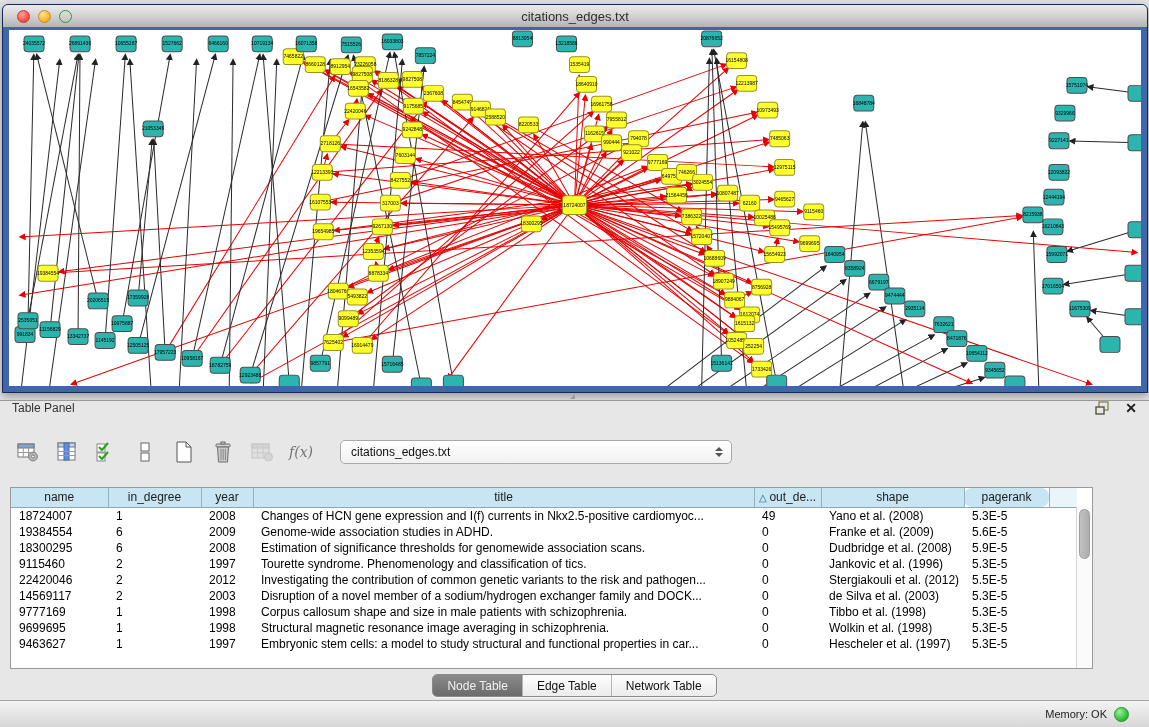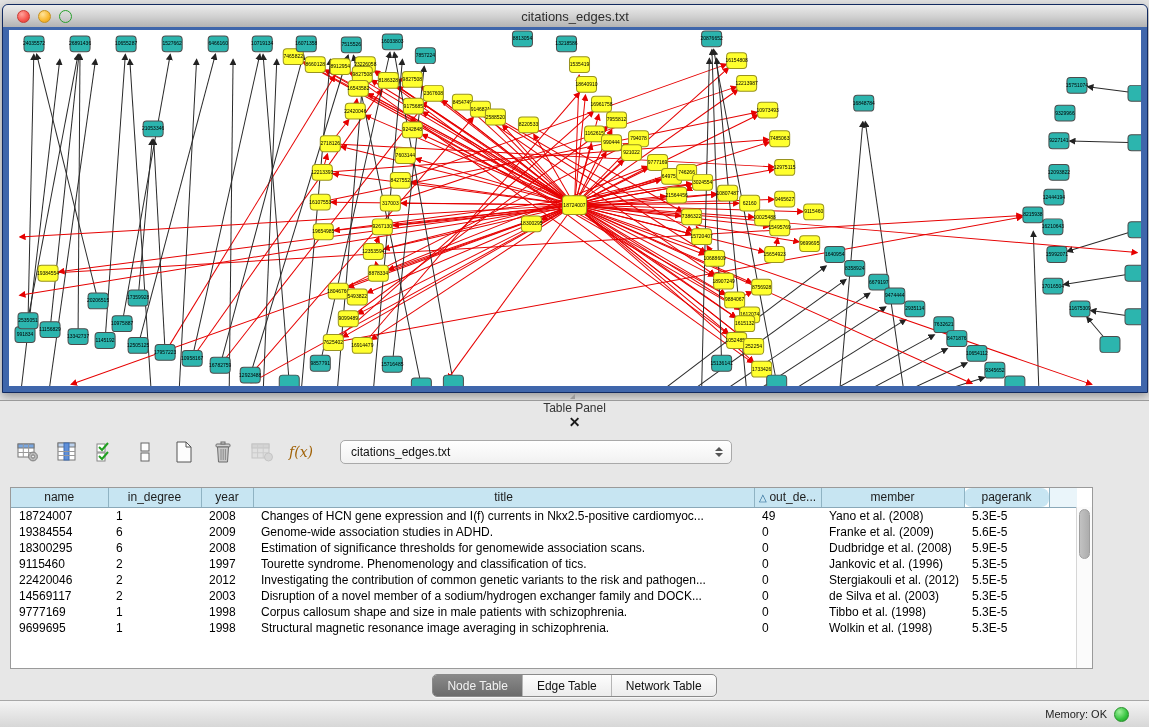--- a/index.html
+++ b/index.html
@@ -28,29 +28,29 @@
   .node-t{fill:#2cb5ae;stroke:#4c4c4c;stroke-width:1;}
   .node-y{fill:#ffff2e;stroke:#99931f;stroke-width:1;}
   .node-label{font-size:5px;fill:#000;text-anchor:middle;font-family:"Liberation Sans",sans-serif;pointer-events:none;}
 
   .splitter-notch{position:absolute;left:570px;top:394px;width:0;height:0;
     border-left:5px solid transparent;border-bottom:5px solid #9a9a9a;}
 
   
   .tp{position:absolute;left:0;top:400px;width:1149px;height:300px;background:#e7e7e7;
       border-top:1px solid #9a9a9a;box-sizing:border-box;}
-  .tp-header{height:28px;display:flex;align-items:center;padding:0 12px;font-size:12px;color:#333;flex-direction:column;}
+  .tp-header{height:28px;display:flex;align-items:flex-start;padding:0 12px;font-size:12px;color:#333;}
   .tp-header .spacer{flex:1;}
   .tp-float{width:16px;height:14px;margin-right:14px;cursor:pointer;}
   .tp-close{font-size:14px;font-weight:bold;color:#1a1a1a;cursor:pointer;line-height:1;}
 
   .tp-toolbar{height:46px;display:flex;align-items:center;padding:0 14px;gap:11px;}
   .tbtn{width:28px;height:26px;display:flex;align-items:center;justify-content:center;cursor:pointer;}
   .tbtn.disabled{opacity:.45;cursor:default;}
-  .fx{font-family:"DejaVu Serif",serif;font-style:italic;font-size:14px;color:#a16207;}
+  .fx{font-family:"DejaVu Serif",serif;font-style:italic;font-size:14px;color:#737373;}
   .combo{margin-left:14px;width:392px;height:24px;border:1px solid #a9a9a9;border-radius:5px;
     background:linear-gradient(#ffffff,#f1f1f1);display:flex;align-items:center;
     padding:0 8px 0 10px;font-size:12px;color:#111;box-sizing:border-box;cursor:pointer;}
   .combo .cspace{flex:1;}
   .combo-arrows{display:flex;flex-direction:column;gap:2px;align-items:center;}
   .combo-arrows i{display:block;width:0;height:0;border-left:4px solid transparent;border-right:4px solid transparent;}
   .combo-arrows .up{border-bottom:4px solid #555;}
   .combo-arrows .down{border-top:4px solid #555;}
 
   .table-wrap{position:absolute;left:10px;top:86px;width:1083px;height:182px;
@@ -628,21 +628,21 @@
 
   <div class="table-wrap">
     <table class="grid">
       <thead>
           <tr>
             <th class="c0">name</th>
             <th class="c1">in_degree</th>
             <th class="c2">year</th>
             <th class="c3">title</th>
             <th class="c4"><span class="sort">△ </span>out_de...</th>
-            <th class="c5">member</th>
+            <th class="c5">shape</th>
             <th class="c6">pagerank</th>
             <th class="c7"></th>
           </tr>
         </thead>
       <tbody>
           <tr>
             <td class="c0">18724007</td>
             <td class="c1">1</td>
             <td class="c2">2008</td>
             <td class="c3">Changes of HCN gene expression and I(f) currents in Nkx2.5-positive cardiomyoc...</td>
@@ -711,20 +711,30 @@
             <td class="c6">5.3E-5</td>
             <td class="c7"></td>
           </tr>
           <tr>
             <td class="c0">9699695</td>
             <td class="c1">1</td>
             <td class="c2">1998</td>
             <td class="c3">Structural magnetic resonance image averaging in schizophrenia.</td>
             <td class="c4">0</td>
             <td class="c5">Wolkin et al. (1998)</td>
+            <td class="c6">5.3E-5</td>
+            <td class="c7"></td>
+          </tr>
+          <tr>
+            <td class="c0">9463627</td>
+            <td class="c1">1</td>
+            <td class="c2">1997</td>
+            <td class="c3">Embryonic stem cells: a model to study structural and functional properties in car...</td>
+            <td class="c4">0</td>
+            <td class="c5">Hescheler et al. (1997)</td>
             <td class="c6">5.3E-5</td>
             <td class="c7"></td>
           </tr>
         </tbody>
     </table>
     <div class="vscroll">
       <div class="vthumb"></div>
     </div>
   </div>
 

